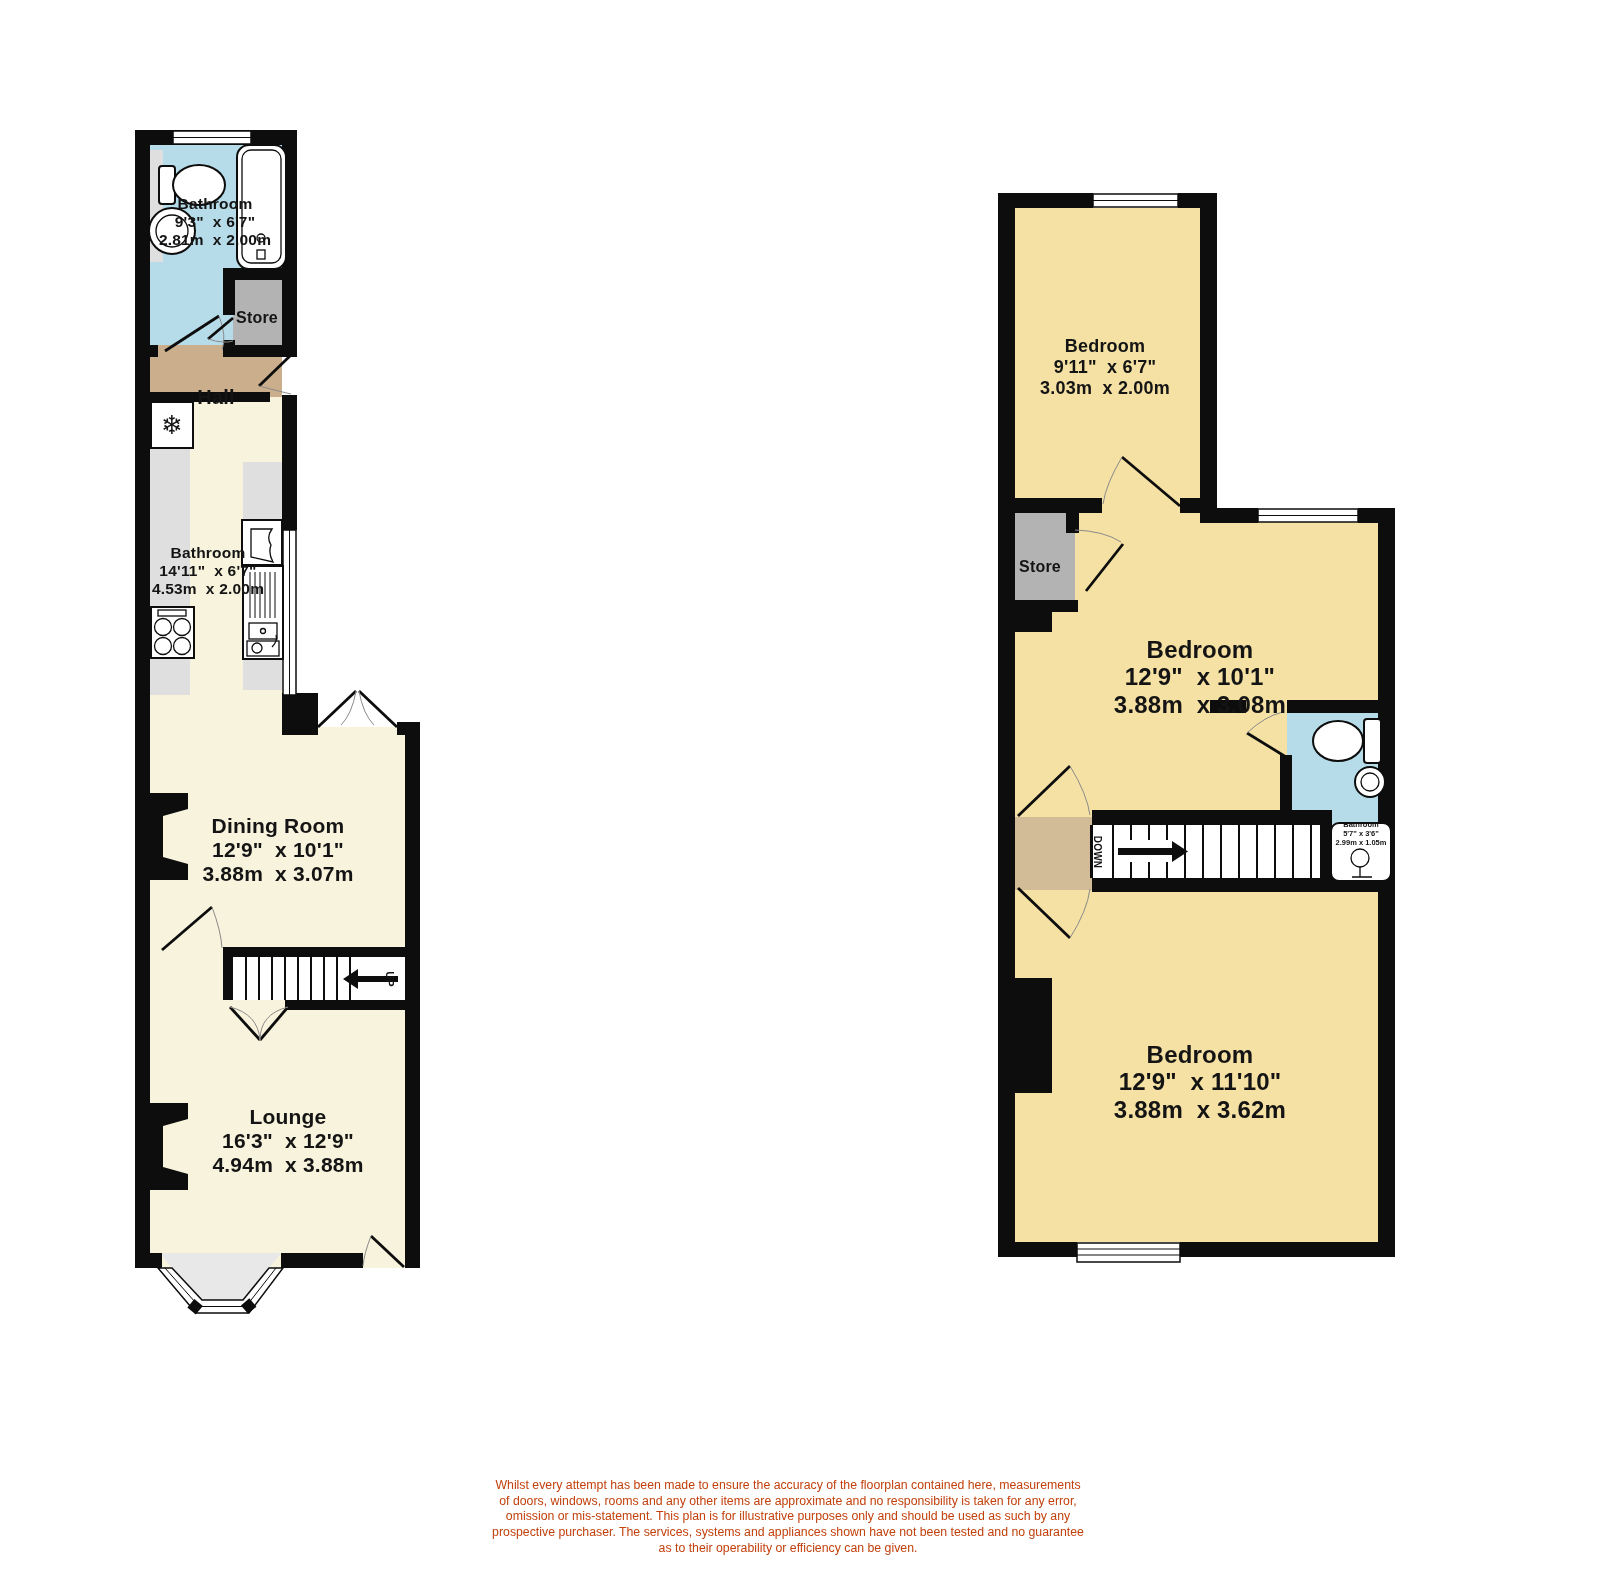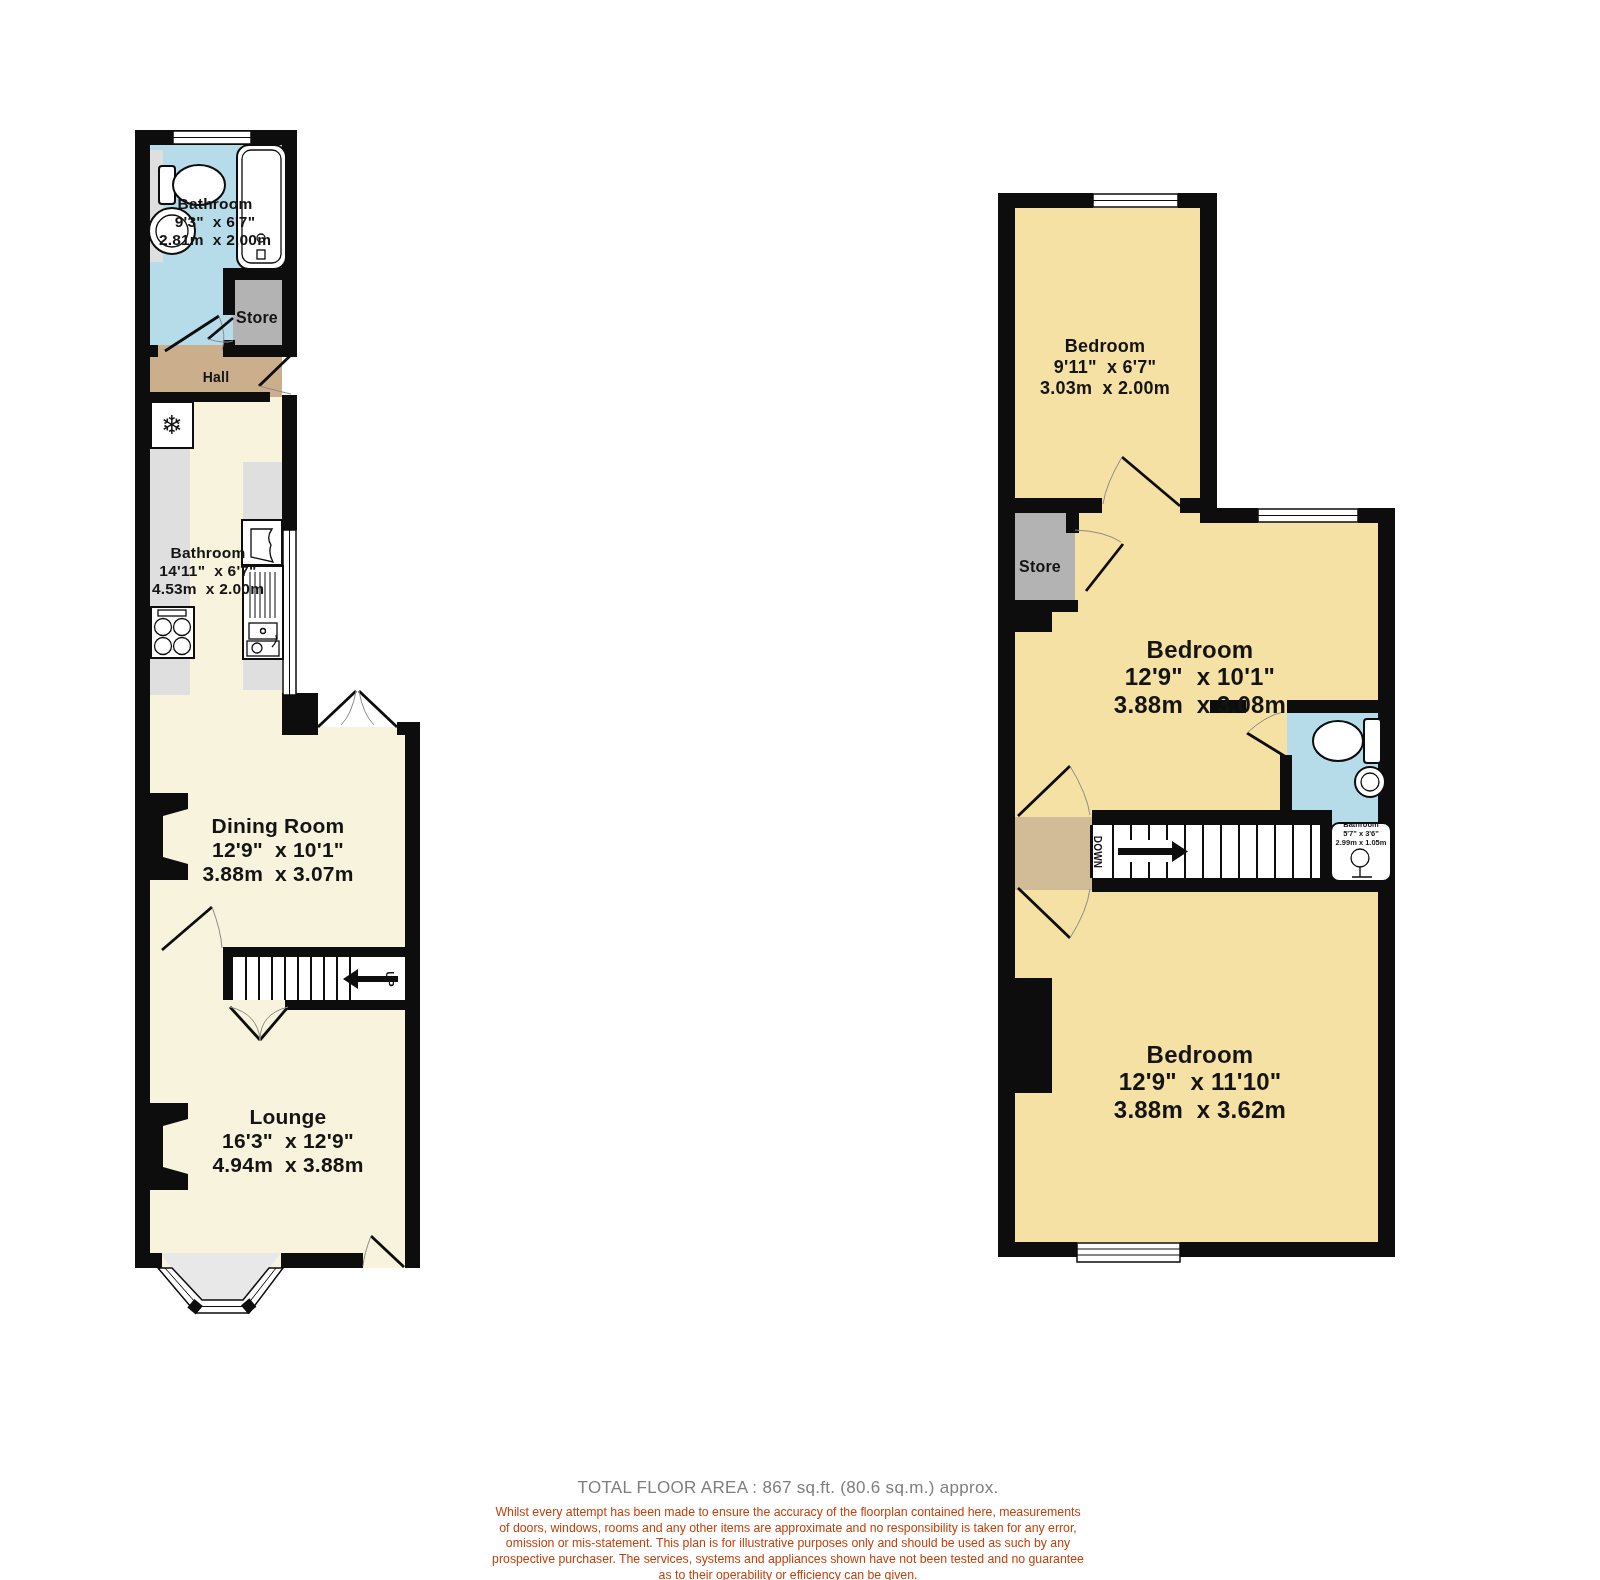--- a/index.html
+++ b/index.html
@@ -268,21 +268,21 @@
     </g>
   </g>
 </svg>
 
 <div class="room-label" style="left:215px;top:213px;font-size:15.5px">
   <span>Bathroom</span><span>9'3"  x 6'7"</span><span>2.81m  x 2.00m</span>
 </div>
 <div class="room-label" style="left:257px;top:309px;font-size:16px">
   <span>Store</span>
 </div>
-<div class="room-label" style="left:216px;top:369px;font-size:14px">
+<div class="room-label" style="left:216px;top:386px;font-size:20px">
   <span>Hall</span>
 </div>
 <div class="room-label" style="left:208px;top:562px;font-size:15.5px">
   <span>Bathroom</span><span>14'11"  x 6'7"</span><span>4.53m  x 2.00m</span>
 </div>
 <div class="room-label" style="left:278px;top:838px;font-size:21px">
   <span>Dining Room</span><span>12'9"  x 10'1"</span><span>3.88m  x 3.07m</span>
 </div>
 <div class="room-label" style="left:288px;top:1129px;font-size:21px">
   <span>Lounge</span><span>16'3"  x 12'9"</span><span>4.94m  x 3.88m</span>
@@ -304,21 +304,20 @@
   <span>Bathroom</span><span>5'7" x 3'6"</span><span>2.99m x 1.05m</span>
 </div>
 <div class="room-label" style="left:1200px;top:1068px;font-size:24px">
   <span>Bedroom</span><span>12'9"  x 11'10"</span><span>3.88m  x 3.62m</span>
 </div>
 <div class="room-label rot" style="left:1103px;top:852px;font-size:10px">
   <span>DOWN</span>
 </div>
 
 <div class="footer">
-  <div class="footer-title">TOTAL FLOOR AREA : 867 sq.ft. (80.6 sq.m.) approx.</div>
   <div class="footer-line">Whilst every attempt has been made to ensure the accuracy of the floorplan contained here, measurements</div>
   <div class="footer-line">of doors, windows, rooms and any other items are approximate and no responsibility is taken for any error,</div>
   <div class="footer-line">omission or mis-statement. This plan is for illustrative purposes only and should be used as such by any</div>
   <div class="footer-line">prospective purchaser. The services, systems and appliances shown have not been tested and no guarantee</div>
   <div class="footer-line">as to their operability or efficiency can be given.</div>
 
 </div>
 
 </div>
 

